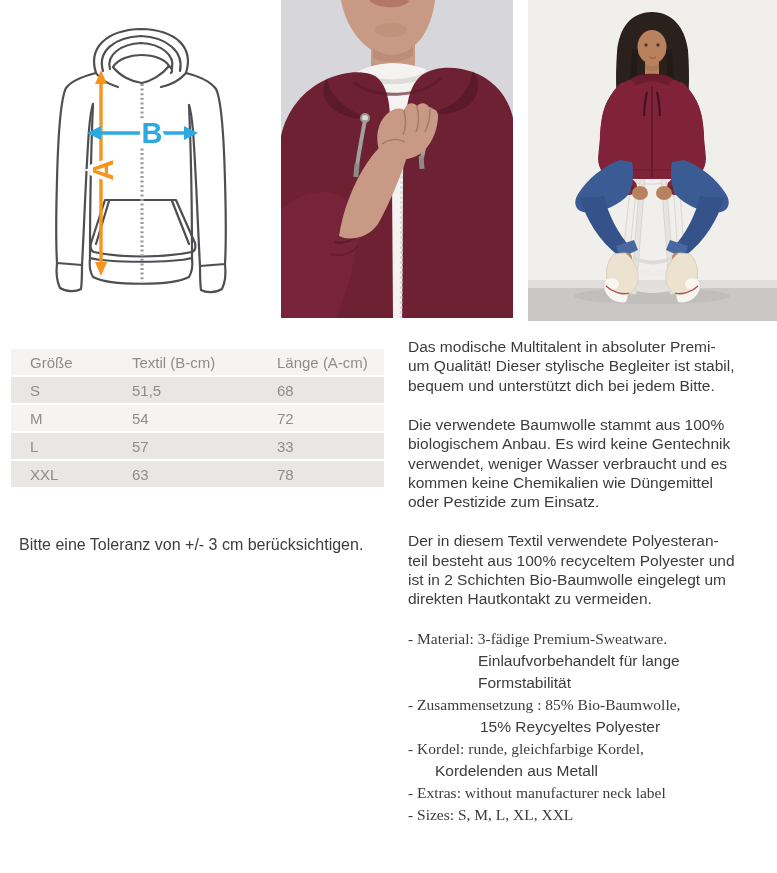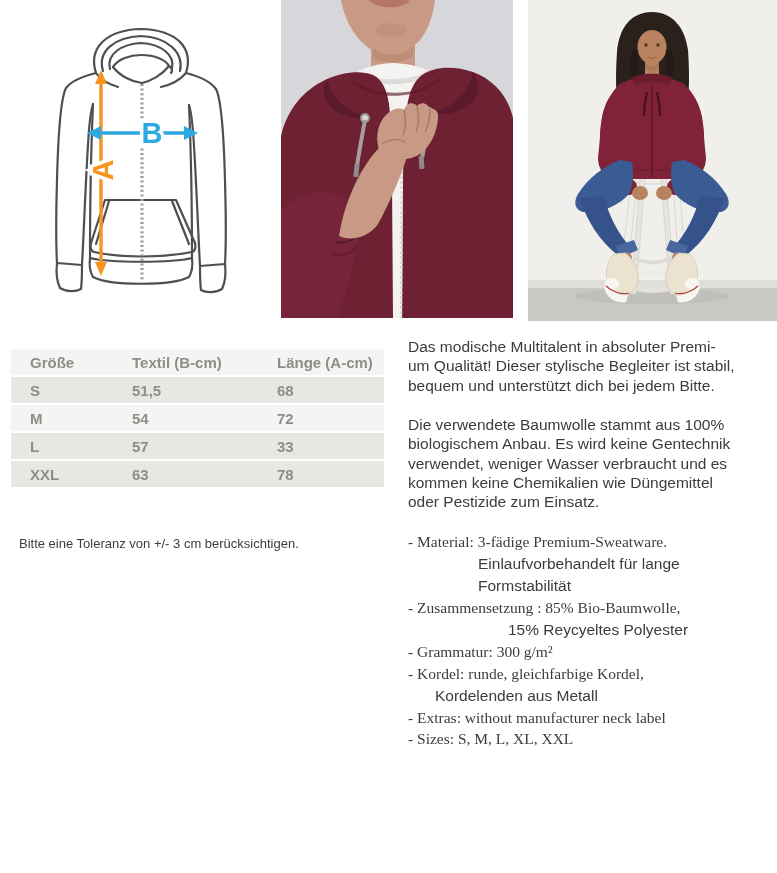--- a/index.html
+++ b/index.html
@@ -15,36 +15,36 @@
   .outline{fill:none;stroke:#4e4f53;stroke-width:2.2;stroke-linecap:round;stroke-linejoin:round;}
   .zipline{fill:none;stroke:#9c9c9c;stroke-width:3.2;stroke-dasharray:2 2.6;}
   .arrow-line{fill:none;stroke-width:3.4;}
   .arrow-label{font-family:"Liberation Sans",sans-serif;font-weight:bold;font-size:29px;
                stroke:#ffffff;stroke-width:7px;paint-order:stroke;text-anchor:middle;}
 
   
   .size-table-wrap{position:absolute;left:11px;top:347px;width:373px;}
   table.size-table{border-collapse:separate;border-spacing:0 2px;width:373px;table-layout:fixed;
                    font-size:15px;color:#8f8d8a;}
-  table.size-table th,table.size-table td{font-weight:bold;text-align:left;height:26px;
+  table.size-table th,table.size-table td{font-weight:normal;text-align:left;height:26px;
                    padding:0 0 0 19px;white-space:nowrap;overflow:hidden;}
   tr.row-light th,tr.row-light td{background:#f6f4f2;}
   tr.row-dark td{background:#e9e7e4;}
 
-  .tolerance{position:absolute;left:19px;top:536px;font-size:13px;color:#3d3d3d;}
+  .tolerance{position:absolute;left:19px;top:536px;font-size:16px;color:#3d3d3d;}
 
   
   .desc{position:absolute;left:408px;top:337px;width:370px;color:#3c3c3c;
         font-size:15.5px;line-height:19.4px;}
   .desc p{margin:0 0 19.5px 0;white-space:pre-line;}
   .details{margin-top:0;}
   .details-line{line-height:21.9px;white-space:pre;}
   .ind0{margin-left:0;font-family:Liberation Serif, serif;}
   .ind1{margin-left:70px;}
-  .ind2{margin-left:100px;}
+  .ind2{margin-left:72px;}
   .ind3{margin-left:27px;}
 </style>
 </head>
 <body>
 
 <div class="canvas">
 
   <div class="diagram-box">
     <svg viewBox="0 0 281 320">
       <g>
@@ -243,27 +243,30 @@
 
   <div class="desc">
     <p>Das modische Multitalent in absoluter Premi-
 um Qualität! Dieser stylische Begleiter ist stabil,
 bequem und unterstützt dich bei jedem Bitte.</p>
     <p>Die verwendete Baumwolle stammt aus 100%
 biologischem Anbau. Es wird keine Gentechnik
 verwendet, weniger Wasser verbraucht und es
 kommen keine Chemikalien wie Düngemittel
 oder Pestizide zum Einsatz.</p>
+    <p>Der in diesem Textil verwendete Polyesteran-
+teil besteht aus 100% recyceltem Polyester und
+ist in 2 Schichten Bio-Baumwolle eingelegt um
+direkten Hautkontakt zu vermeiden.</p>
     <div class="details">
       <div class="details-line ind0">- Material: 3-fädige Premium-Sweatware.</div>
       <div class="details-line ind1">Einlaufvorbehandelt für lange</div>
       <div class="details-line ind1">Formstabilität</div>
       <div class="details-line ind0">- Zusammensetzung : 85% Bio-Baumwolle,</div>
       <div class="details-line ind2">15% Reycyeltes Polyester</div>
-      <div class="details-line ind0">- Grammatur: 300 g/m²</div>
       <div class="details-line ind0">- Kordel: runde, gleichfarbige Kordel,</div>
       <div class="details-line ind3">Kordelenden aus Metall</div>
       <div class="details-line ind0">- Extras: without manufacturer neck label</div>
       <div class="details-line ind0">- Sizes: S, M, L, XL, XXL</div>
     </div>
   </div>
 
 </div>
 
 </body></html>

